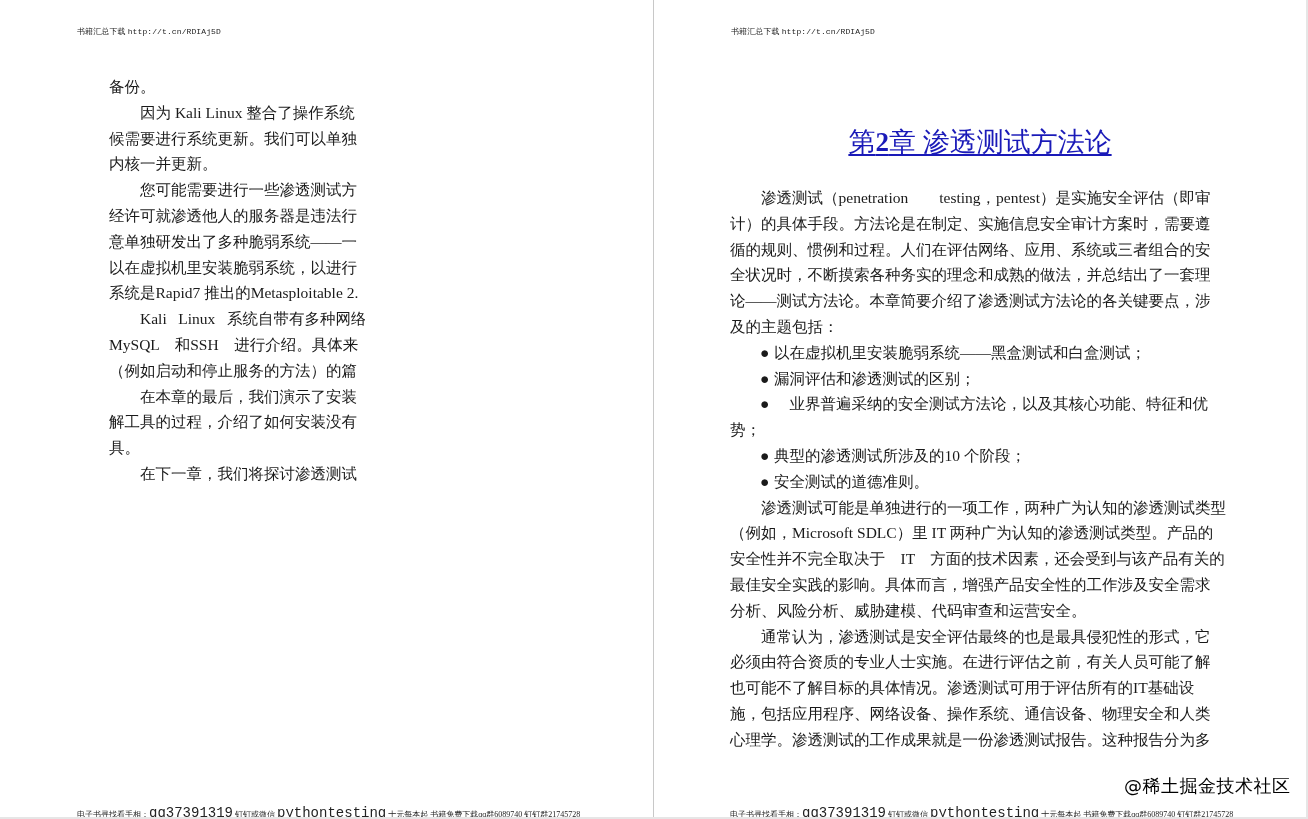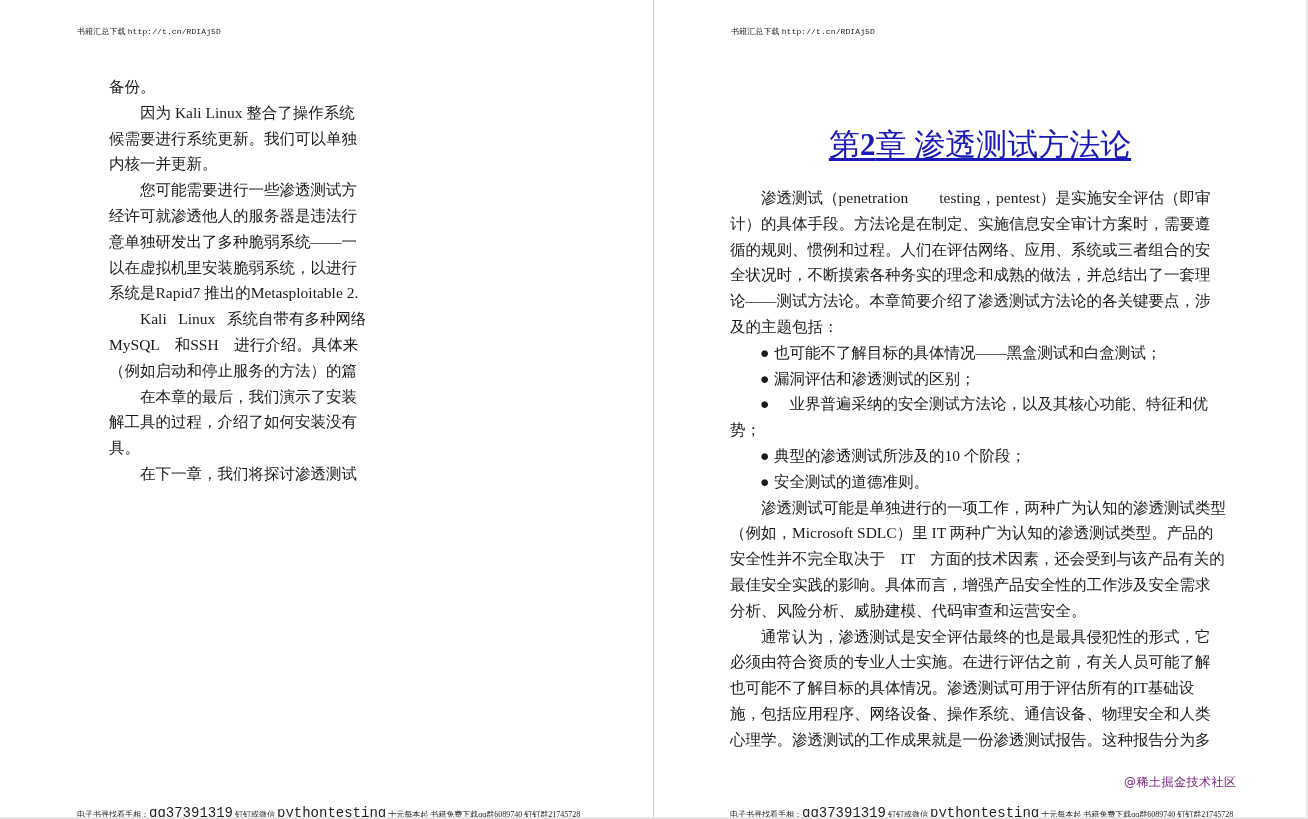--- a/index.html
+++ b/index.html
@@ -27,30 +27,30 @@
 
   .body-left { position: absolute; left: 77px; top: 74px; width: 256px; overflow: hidden; margin-left: 32px; }
   .body-right { position: absolute; left: 76px; top: 185px; width: 498px; }
 
   .line { height: 25.8px; line-height: 25.8px; font-size: 15.5px; white-space: nowrap; }
   .indent { padding-left: 31px; }
   .body-left .line { width: 600px; }
 
   .chapter-title {
     position: absolute; left: 0; width: 652px; top: 124px; text-align: center;
-    font-size: 31px; color: #1a1ab8; text-decoration: underline; text-underline-offset: 3px;
+    font-size: 27px; color: #1a1ab8; text-decoration: underline; text-underline-offset: 3px;
     font-family: "Liberation Serif", "DejaVu Serif", serif;
   }
   .chapter-title b { font-weight: bold; }
 
   .bullet { padding-left: 30px; }
   .bullet .dot { display: inline-block; width: 14px; }
 
   .watermark {
-    position: absolute; left: 1124px; top: 774px; font-size: 12px; color: #701a75;
+    position: absolute; left: 1124px; top: 774px; font-size: 18px; color: #000000;
     font-family: "DejaVu Sans", "Liberation Sans", sans-serif; white-space: nowrap; letter-spacing: 0.5px;
   }
 </style>
 </head>
 <body>
 
 <div class="page page-left">
   <div class="hdr" style="left:77px;">
     <span>书籍汇总下载</span>
     <span class="mono">http://t.cn/RDIAj5D</span>
@@ -102,21 +102,21 @@
       <div class="line indent" style="white-space:pre;">渗透测试（penetration　　testing，pentest）是实施安全评估（即审</div>
       <div class="line">计）的具体手段。方法论是在制定、实施信息安全审计方案时，需要遵</div>
       <div class="line">循的规则、惯例和过程。人们在评估网络、应用、系统或三者组合的安</div>
       <div class="line">全状况时，不断摸索各种务实的理念和成熟的做法，并总结出了一套理</div>
       <div class="line">论——测试方法论。本章简要介绍了渗透测试方法论的各关键要点，涉</div>
       <div class="line">及的主题包括：</div>
     </div>
 
     <div>
       <div class="line bullet">
-        <span class="dot">●</span><span>也可能不了解目标的具体情况——黑盒测试和白盒测试；</span>
+        <span class="dot">●</span><span>以在虚拟机里安装脆弱系统——黑盒测试和白盒测试；</span>
       </div>
       <div class="line bullet">
         <span class="dot">●</span><span>漏洞评估和渗透测试的区别；</span>
       </div>
       <div class="line bullet">
         <span class="dot">●</span><span style="white-space:pre;">　业界普遍采纳的安全测试方法论，以及其核心功能、特征和优</span>
       </div>
       <div class="line">势；</div>
       <div class="line bullet">
         <span class="dot">●</span><span>典型的渗透测试所涉及的10 个阶段；</span>

